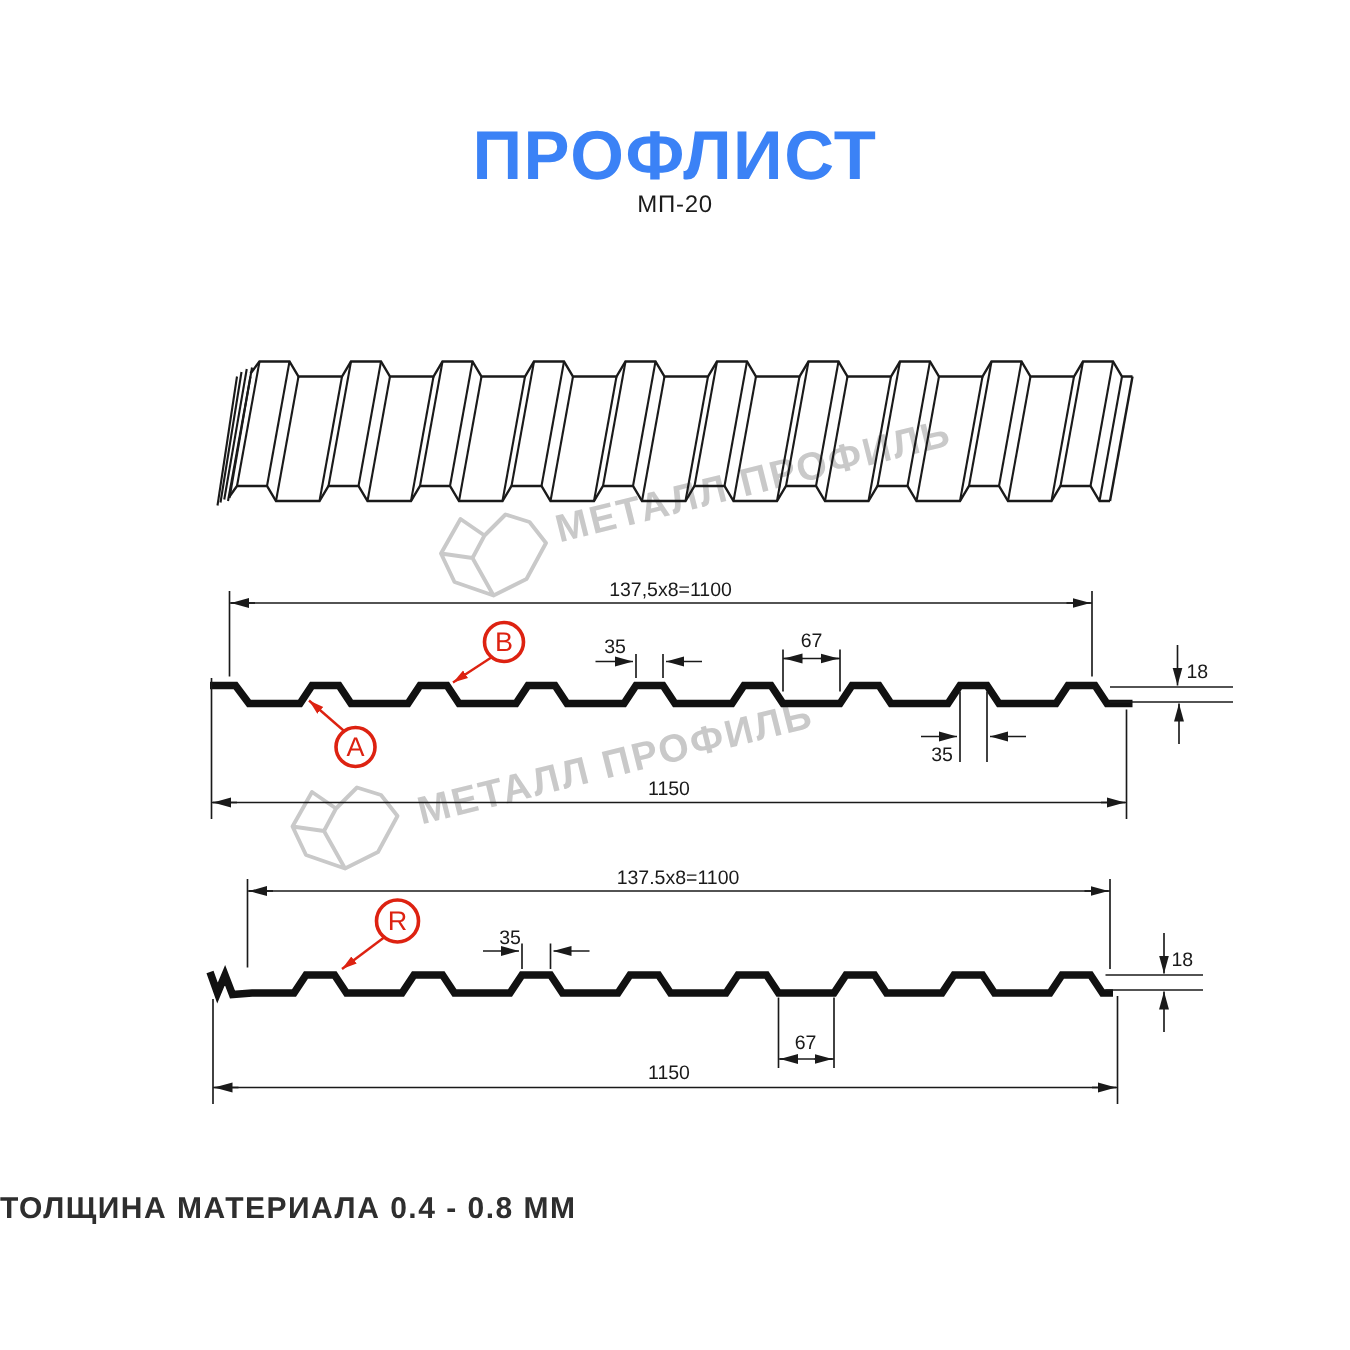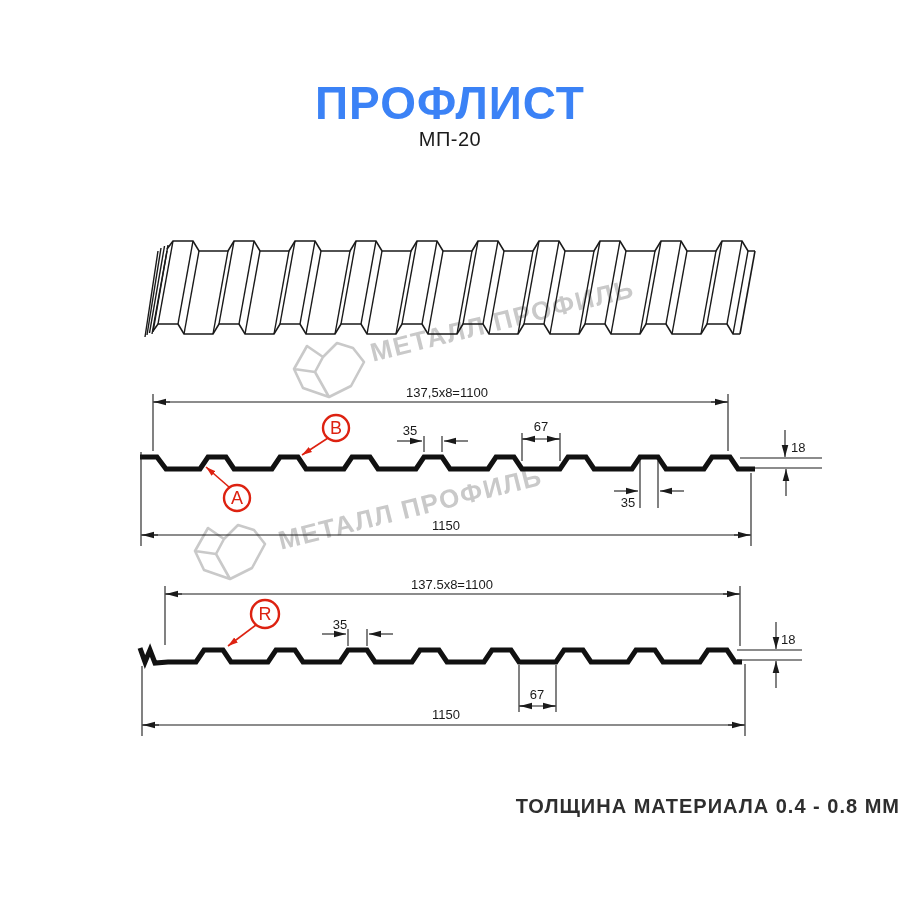--- a/index.html
+++ b/index.html
@@ -1,22 +1,22 @@
 <!DOCTYPE html>
 <html><head>
 <meta charset="utf-8">
 <style>
   html,body{margin:0;padding:0;}
   body{width:900px;height:900px;background:#ffffff;position:relative;overflow:hidden;
        font-family:"Liberation Sans", sans-serif;}
   .title{position:absolute;left:0;top:76px;width:900px;text-align:center;
          font-size:46px;font-weight:700;letter-spacing:1px;color:#3b82f6;}
   .subtitle{position:absolute;left:0;top:128px;width:900px;text-align:center;
-         font-size:20px;font-weight:400;letter-spacing:.5px;color:#1b1b1b;}
-  .footer{position:absolute;left:0;top:795px;width:900px;text-align:right;
+         font-size:16px;font-weight:400;letter-spacing:.5px;color:#1b1b1b;}
+  .footer{position:absolute;left:0;top:795px;width:900px;text-align:left;
          font-size:20px;font-weight:700;letter-spacing:1px;color:#2e2e2e;}
   .wm-layer{position:absolute;left:0;top:0;width:900px;height:900px;z-index:1;}
   .wm-text{position:absolute;white-space:nowrap;font-size:26px;font-weight:700;
          letter-spacing:1.5px;color:#c9c9c9;transform:rotate(-14deg);transform-origin:left center;}
   .wm-a{left:371px;top:338px;}
   .wm-b{left:279px;top:526px;}
   .wm-logo{position:absolute;}
   .wm-logo-a{left:292px;top:341px;}
   .wm-logo-b{left:193px;top:523px;}
   #draw{position:absolute;left:0;top:0;z-index:2;}

